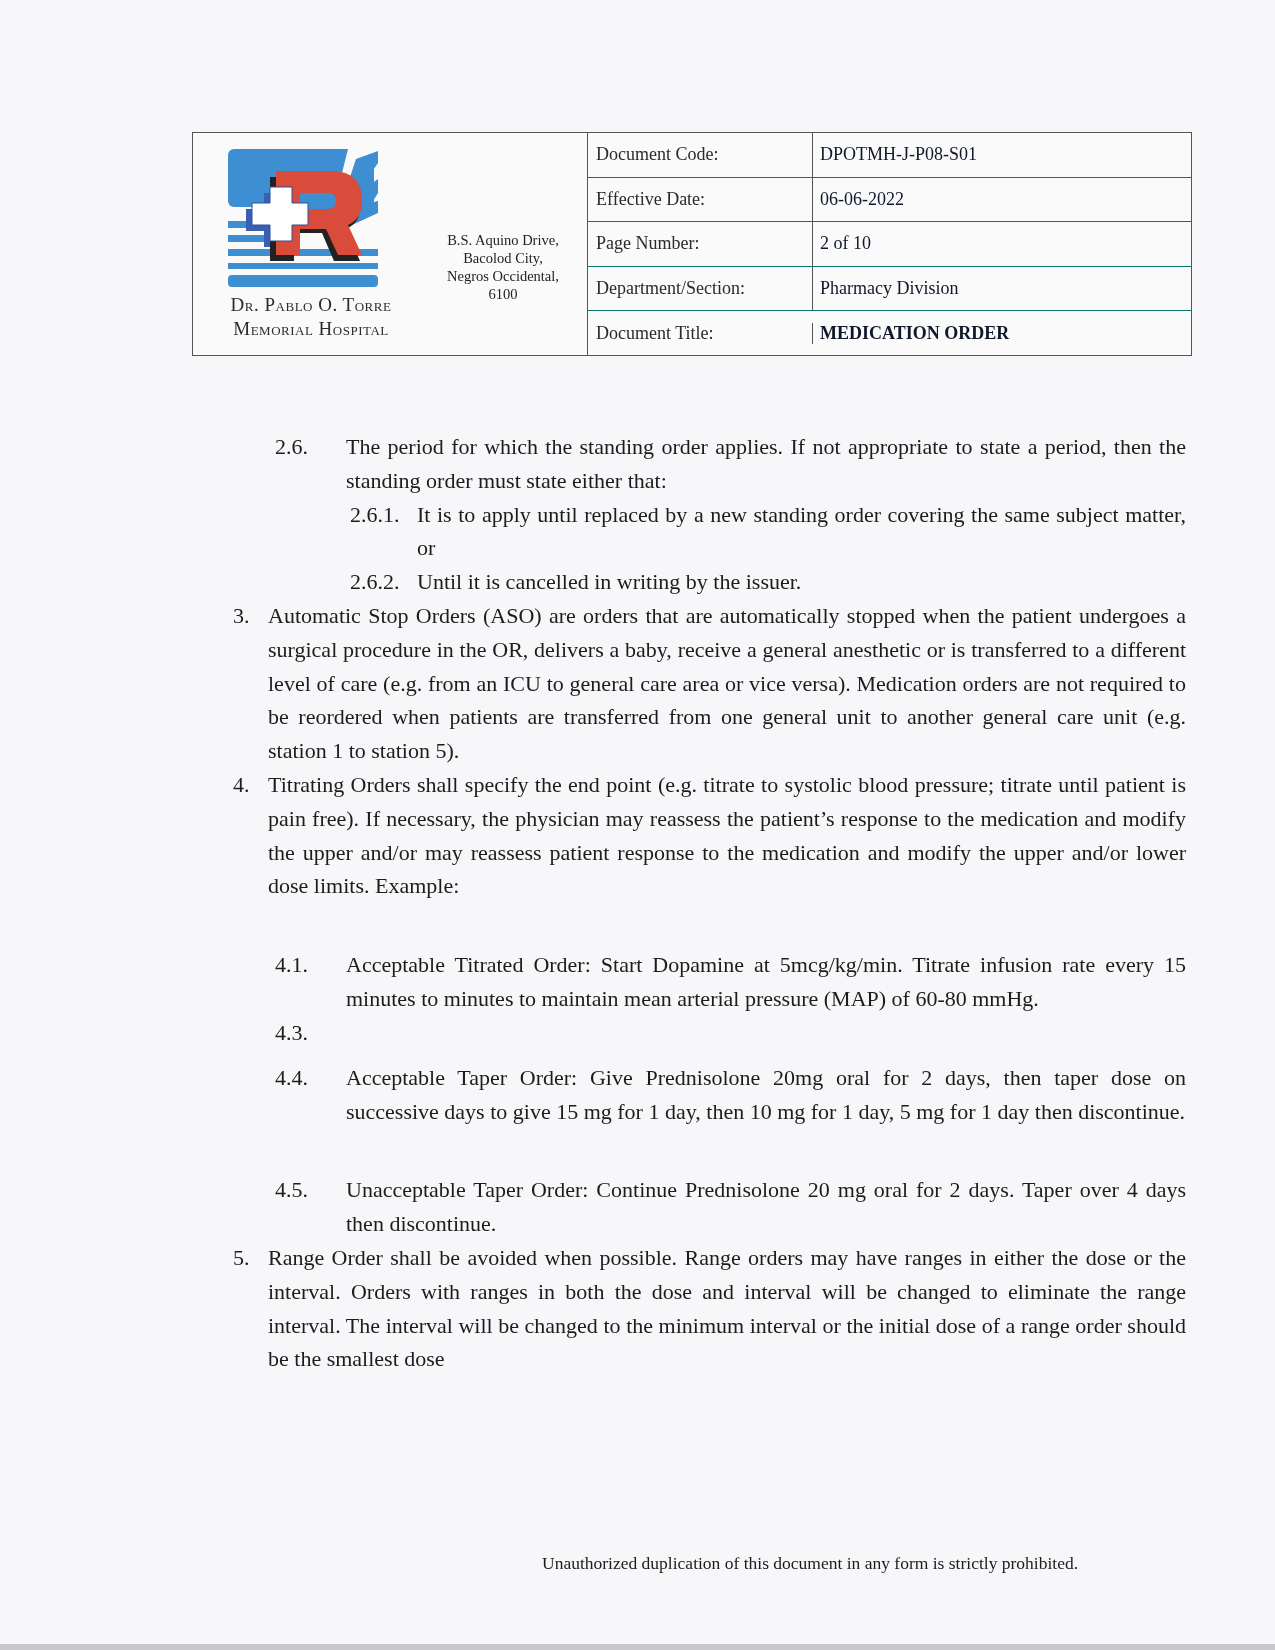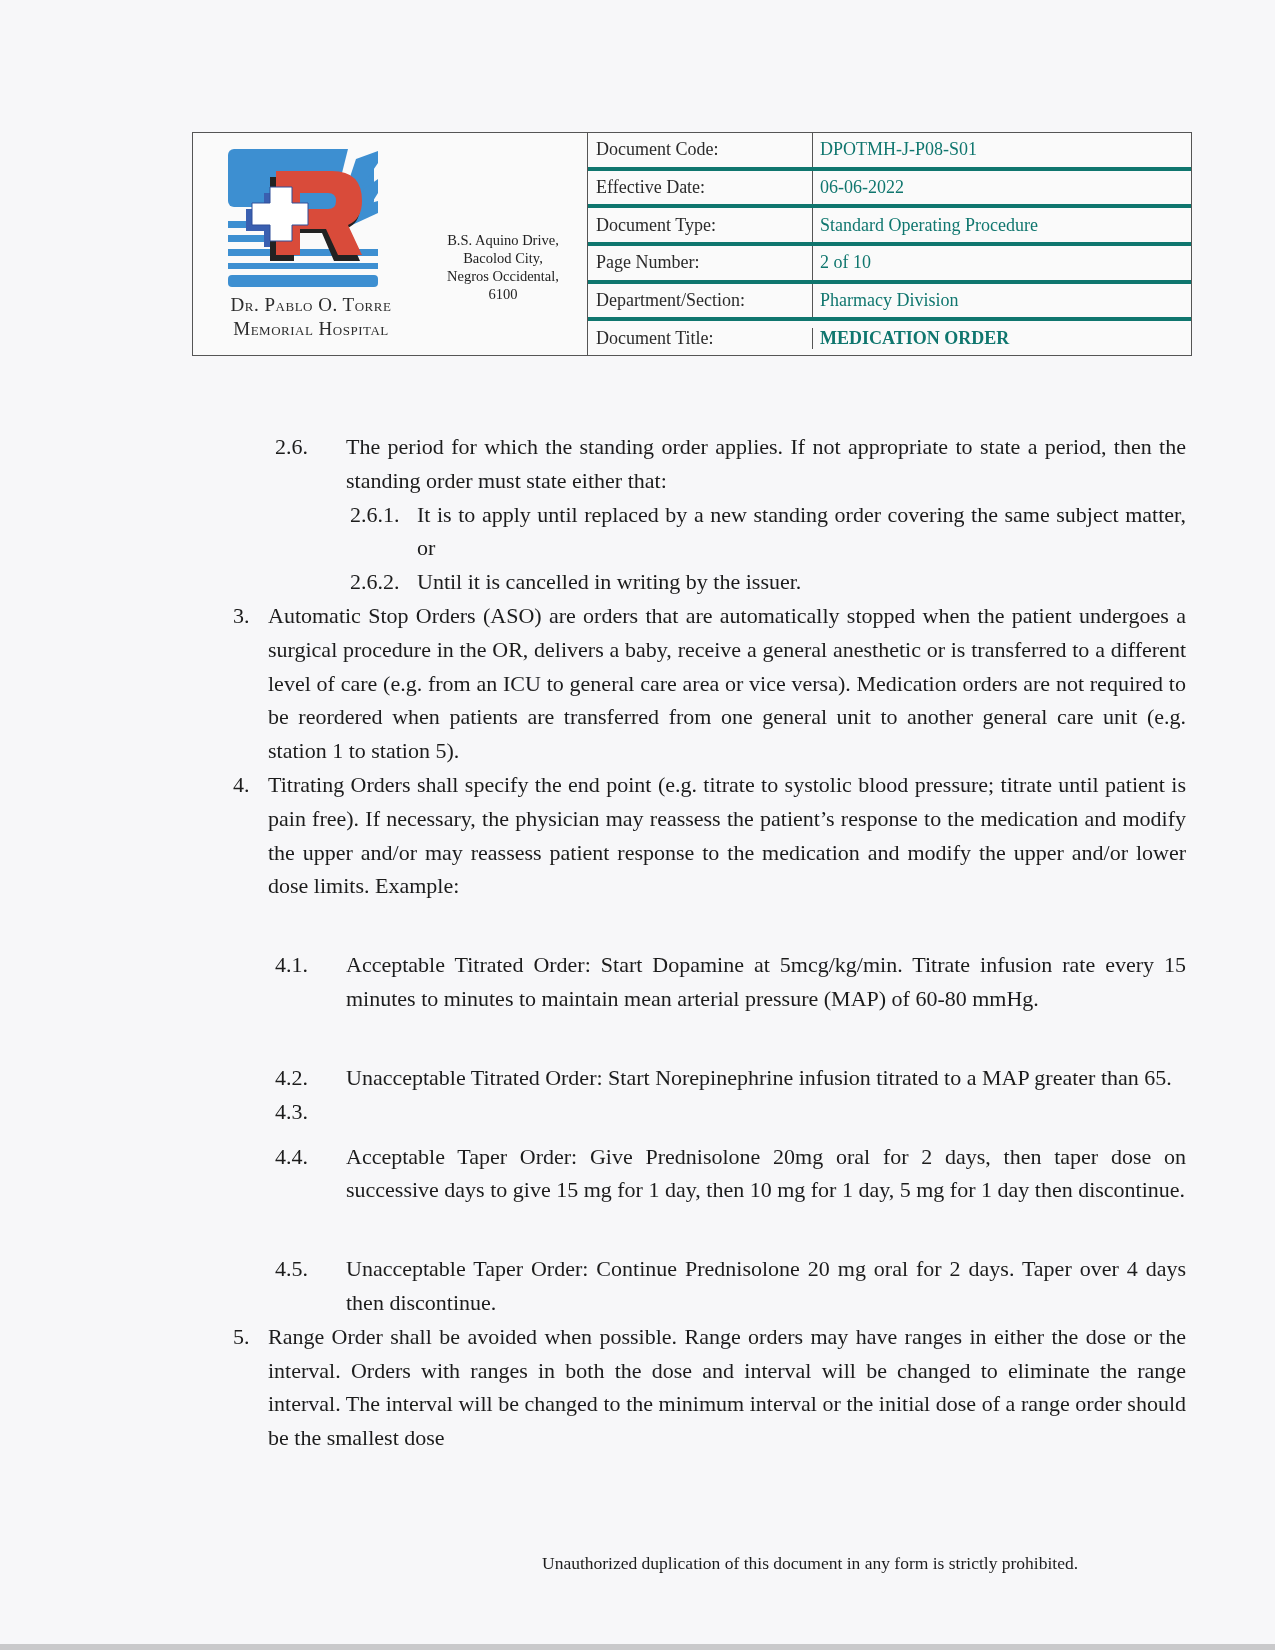--- a/index.html
+++ b/index.html
@@ -21,25 +21,25 @@
   .hospital-name {
     position: absolute; left: 8px; top: 160px; width: 220px; text-align: center;
     font-size: 19px; letter-spacing: 0.5px; line-height: 24px; color: #2c2c2c;
     font-variant: small-caps;
   }
   .address {
     position: absolute; left: 230px; top: 98px; width: 160px; text-align: center;
     font-size: 14.5px; line-height: 18px; color: #222;
   }
   .meta { flex: 1; display: flex; flex-direction: column; }
-  .meta-row { flex: 1; display: flex; border-bottom: 4px solid #0f766e; }
+  .meta-row { flex: 1; display: flex; border-bottom: 1px solid #0f766e; }
   .meta-row:last-child { border-bottom: none; align-items: center; }
   .meta-label { width: 225px; border-right: 1px solid #555; padding-left: 8px; box-sizing: border-box;
     font-size: 18px; display: flex; align-items: center; color: #2a2a2a; }
-  .meta-value { flex: 1; padding-left: 7px; font-size: 18px; display: flex; align-items: center; color: #0f766e; }
+  .meta-value { flex: 1; padding-left: 7px; font-size: 18px; display: flex; align-items: center; color: #0f172a; }
   .meta-value.bold { font-weight: bold; }
 
   
   .content { position: absolute; left: 0; top: 385px; width: 1275px; }
   .item { position: relative; font-size: 22px; line-height: 33.8px; text-align: justify; }
   .item .num { position: absolute; }
   .item .text { display: block; }
   .lvl1 .num { left: 233px; }
   .lvl1 .text { margin-left: 268px; width: 918px; }
   .lvl2 .num { left: 275px; }
@@ -91,24 +91,20 @@
   <div class="meta">
     <div class="meta-row">
       <div class="meta-label">Document Code:</div>
       <div class="meta-value">DPOTMH-J-P08-S01</div>
     </div>
     <div class="meta-row">
       <div class="meta-label">Effective Date:</div>
       <div class="meta-value">06-06-2022</div>
     </div>
     <div class="meta-row">
-      <div class="meta-label">Document Type:</div>
-      <div class="meta-value">Standard Operating Procedure</div>
-    </div>
-    <div class="meta-row">
       <div class="meta-label">Page Number:</div>
       <div class="meta-value">2 of 10</div>
     </div>
     <div class="meta-row">
       <div class="meta-label">Department/Section:</div>
       <div class="meta-value">Pharmacy Division</div>
     </div>
     <div class="meta-row">
       <div class="meta-label">Document Title:</div>
       <div class="meta-value bold">MEDICATION ORDER</div>
@@ -135,24 +131,20 @@
   </div>
   <div class="item lvl1">
     <span class="num">4.</span>
     <span class="text">Titrating Orders shall specify the end point (e.g. titrate to systolic blood pressure; titrate until patient is pain free). If necessary, the physician may reassess the patient’s response to the medication and modify the upper and/or may reassess patient response to the medication and modify the upper and/or lower dose limits. Example:</span>
   </div>
   <div class="item lvl2">
     <span class="num">4.1.</span>
     <span class="text">Acceptable Titrated Order: Start Dopamine at 5mcg/kg/min. Titrate infusion rate every 15 minutes to minutes to maintain mean arterial pressure (MAP) of 60-80 mmHg.</span>
   </div>
   <div class="item lvl2">
-    <span class="num">4.2.</span>
-    <span class="text">Unacceptable Titrated Order: Start Norepinephrine infusion titrated to a MAP greater than 65.</span>
-  </div>
-  <div class="item lvl2">
     <span class="num">4.3.</span>
   </div>
   <div class="item lvl2">
     <span class="num">4.4.</span>
     <span class="text">Acceptable Taper Order: Give Prednisolone 20mg oral for 2 days, then taper dose on successive days to give 15 mg for 1 day, then 10 mg for 1 day, 5 mg for 1 day then discontinue.</span>
   </div>
   <div class="item lvl2">
     <span class="num">4.5.</span>
     <span class="text">Unacceptable Taper Order: Continue Prednisolone 20 mg oral for 2 days. Taper over 4 days then discontinue.</span>
   </div>

